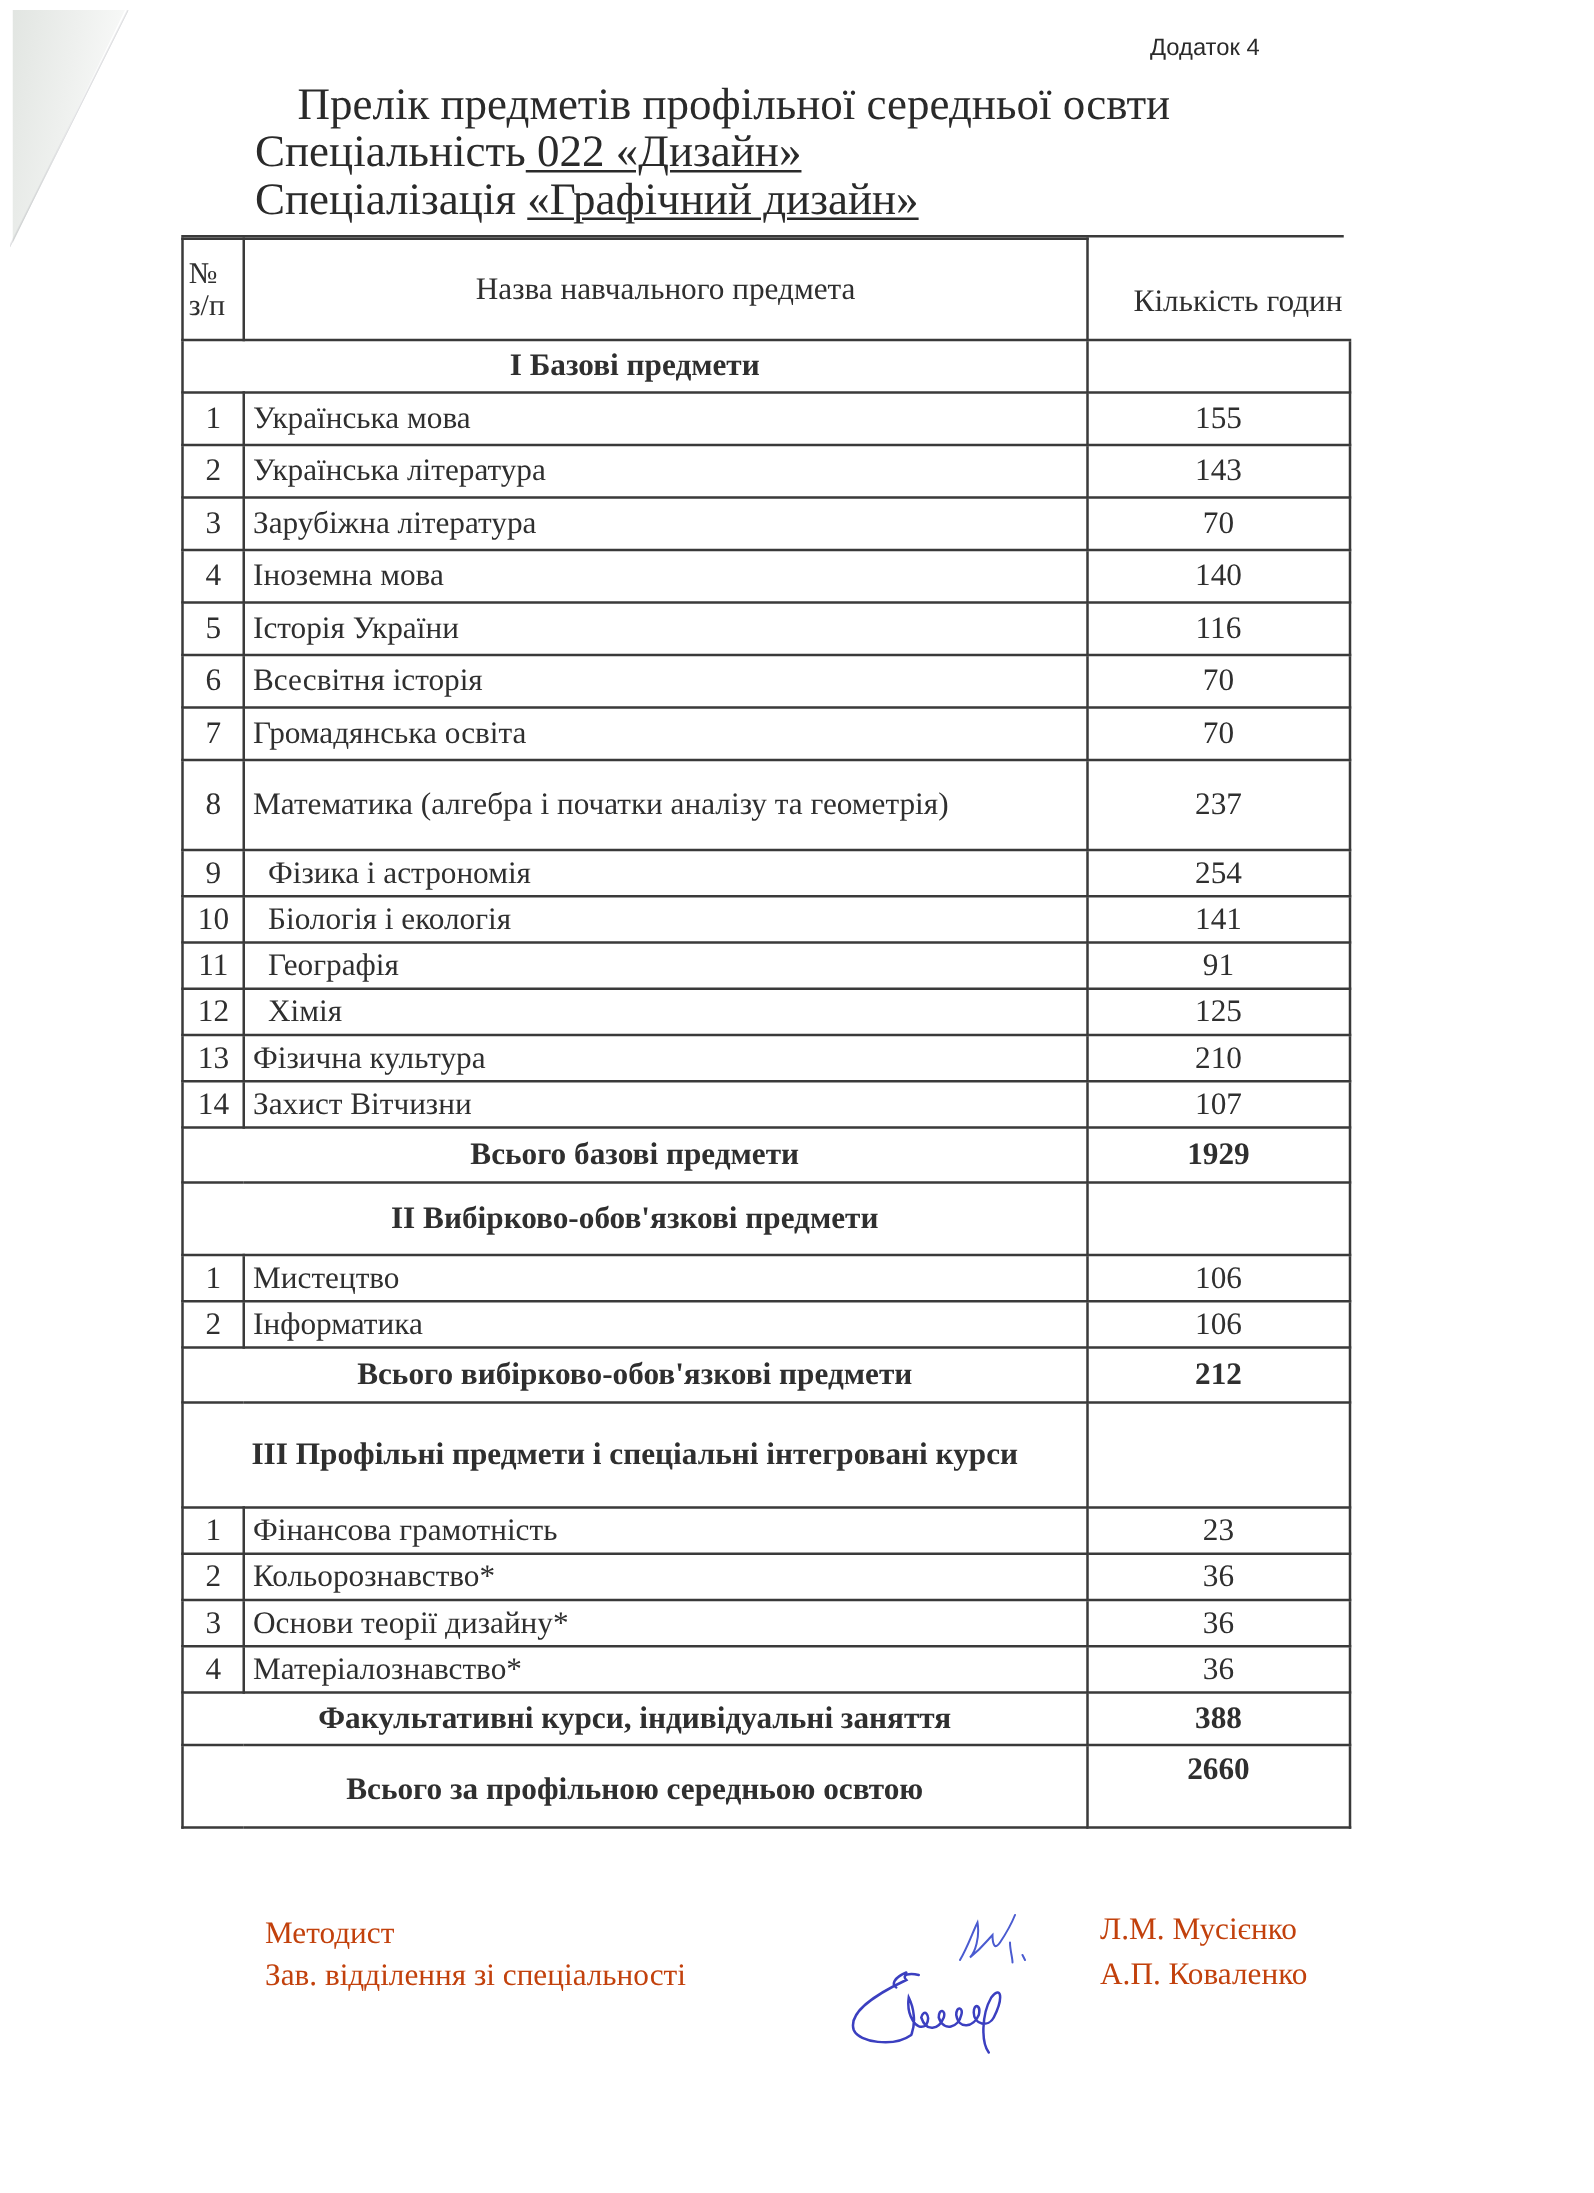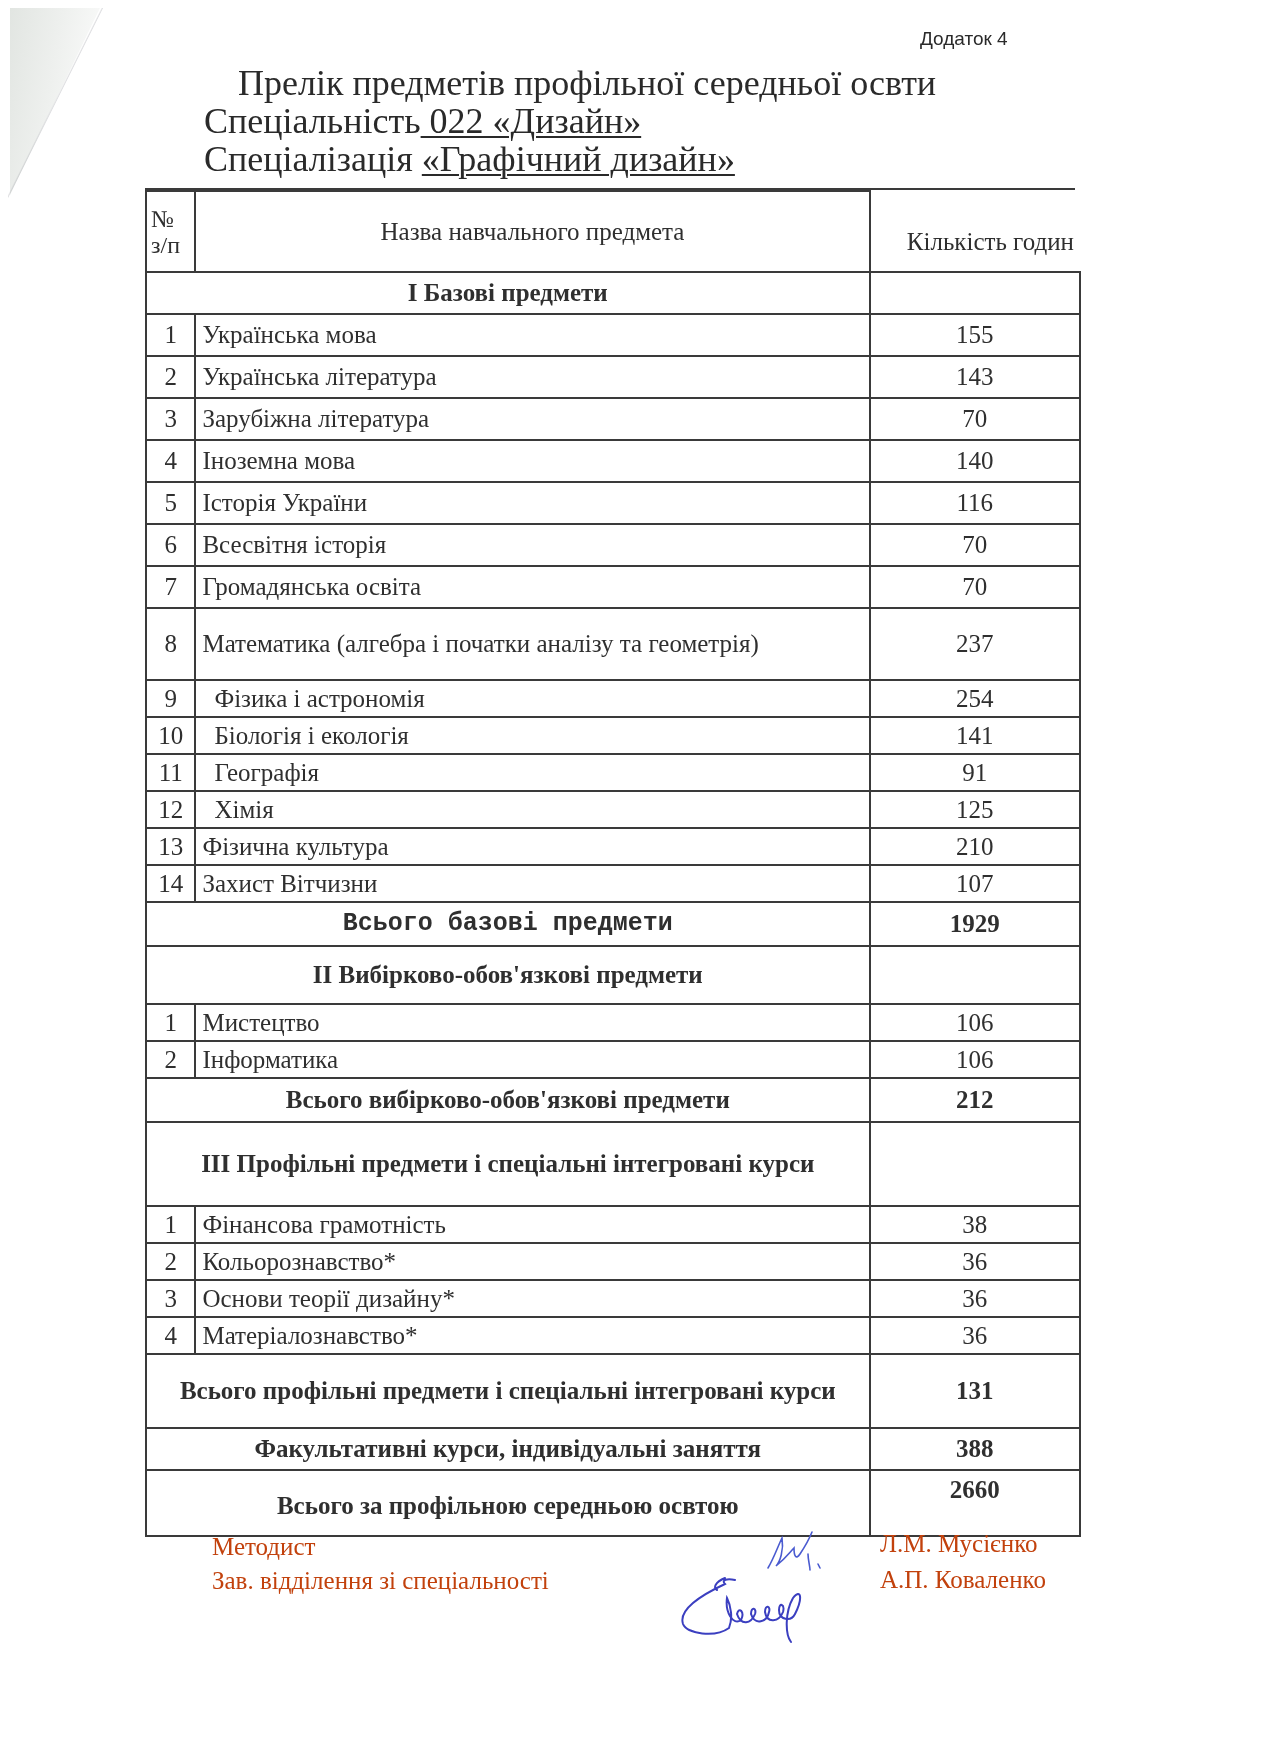--- a/index.html
+++ b/index.html
@@ -156,21 +156,21 @@
         <td class="c-no">13</td>
         <td class="c-name">Фізична культура</td>
         <td class="c-hours">210</td>
       </tr>
   <tr class="row-sm">
         <td class="c-no">14</td>
         <td class="c-name">Захист Вітчизни</td>
         <td class="c-hours">107</td>
       </tr>
   <tr class="total">
-    <td colspan="2" style="height:42px;font-family:Liberation Mono, monospace;">Всього базові предмети</td>
+    <td colspan="2" style="height:42px;">Всього базові предмети</td>
     <td class="c-hours">1929</td>
   </tr>
 
   <tr class="sec sec-tall">
     <td colspan="2">ІІ Вибірково-обов'язкові предмети</td>
     <td class="c-hours"></td>
   </tr>
   <tr class="row-sm">
         <td class="c-no" style="height:30px;">1</td>
         <td class="c-name">Мистецтво</td>
@@ -186,41 +186,37 @@
     <td class="c-hours">212</td>
   </tr>
 
   <tr class="sec">
     <td colspan="2" style="height:82px; padding:0 40px;">ІІІ Профільні предмети і спеціальні інтегровані курси</td>
     <td class="c-hours"></td>
   </tr>
   <tr class="row-sm">
         <td class="c-no">1</td>
         <td class="c-name">Фінансова грамотність</td>
-        <td class="c-hours">38</td>
+        <td class="c-hours">23</td>
       </tr>
   <tr class="row-sm">
         <td class="c-no">2</td>
         <td class="c-name">Кольорознавство*</td>
         <td class="c-hours">36</td>
       </tr>
   <tr class="row-sm">
         <td class="c-no">3</td>
         <td class="c-name">Основи теорії дизайну*</td>
         <td class="c-hours">36</td>
       </tr>
   <tr class="row-sm">
         <td class="c-no">4</td>
         <td class="c-name">Матеріалознавство*</td>
         <td class="c-hours">36</td>
       </tr>
-  <tr class="total">
-    <td colspan="2" style="height:72px;">Всього профільні предмети і спеціальні інтегровані курси</td>
-    <td class="c-hours">131</td>
-  </tr>
 
   <tr class="total">
     <td colspan="2" style="height:40px;">Факультативні курси, індивідуальні заняття</td>
     <td class="c-hours">388</td>
   </tr>
   <tr class="total">
     <td colspan="2" style="height:50px; vertical-align:bottom; padding-bottom:14px;">Всього  за профільною середньою освтою</td>
     <td class="c-hours" style="vertical-align:top; padding-top:4px;">2660</td>
   </tr>
 </tbody>

